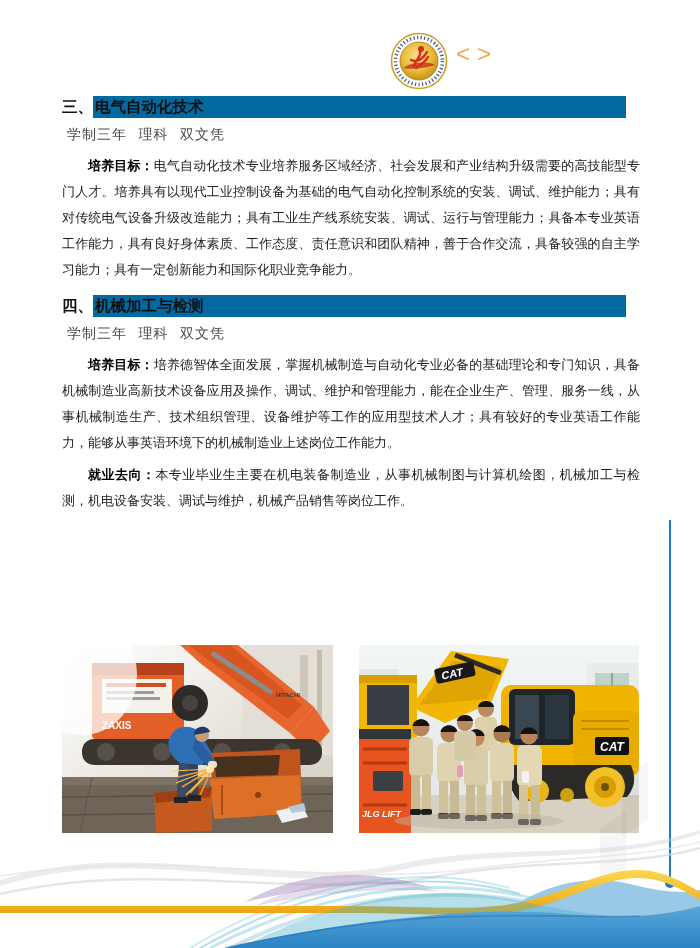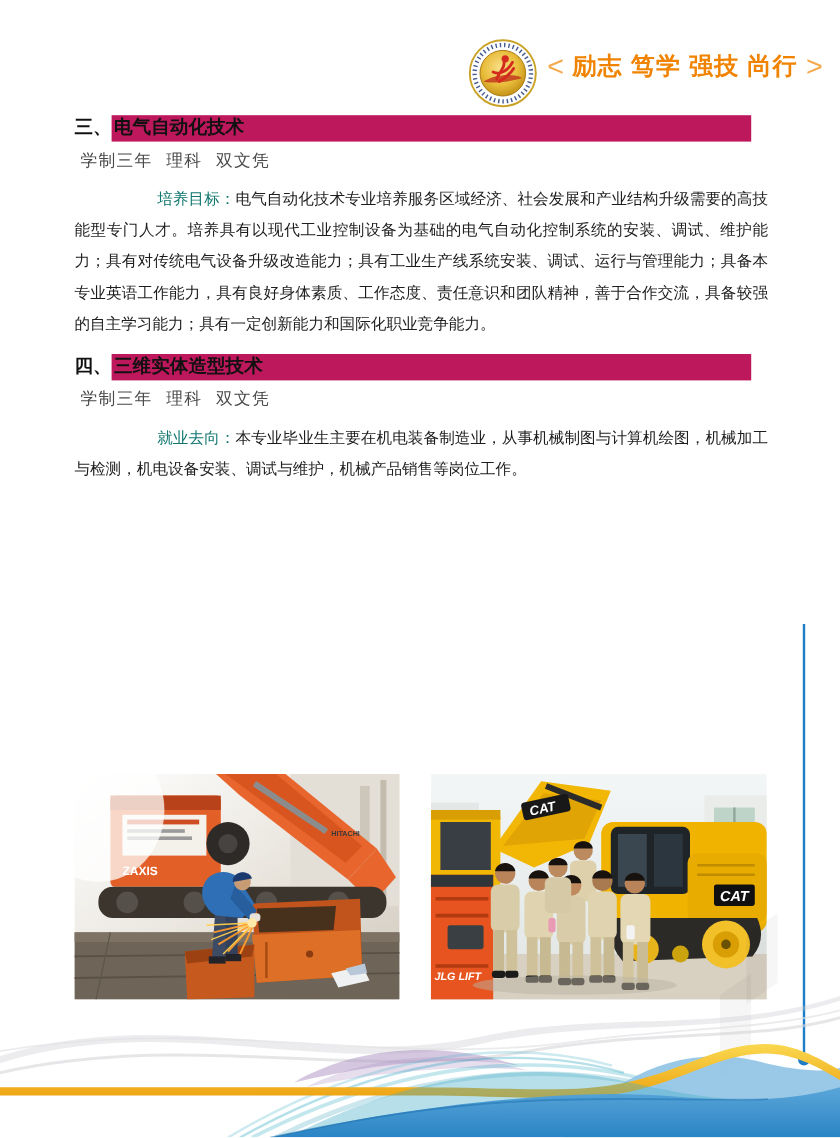--- a/index.html
+++ b/index.html
@@ -22,33 +22,33 @@
   .slogan .bracket{color:#f4a94d;font-size:24px;font-weight:400;line-height:1;}
   .slogan .slogan-text{color:#f08300;font-size:20px;font-weight:bold;letter-spacing:1px;}
   
   .content{position:absolute;left:62px;top:96px;width:578px;}
   .sec-heading{
     display:flex;align-items:stretch;width:564px;margin:0 0 6px 0;
     font-family:"Liberation Sans","DejaVu Sans",sans-serif;
     font-size:15.5px;font-weight:bold;color:#111;line-height:22px;
   }
   .sec-num{flex:0 0 auto;}
-  .sec-title-bar{flex:1 1 auto;background:#be185d;padding-left:2px;}
+  .sec-title-bar{flex:1 1 auto;background:#0369a1;padding-left:2px;}
   .duration{
     font-size:14px;color:#4a4a4a;letter-spacing:1px;word-spacing:7px;
     margin:0 0 7px 5px;line-height:22px;
   }
   .para{
     margin:0 0 6px 0;
     font-size:13px;line-height:26px;color:#1d1d1d;
     text-align:justify;text-indent:2em;
   }
   .para .label{
     font-family:"Liberation Sans","DejaVu Sans",sans-serif;
-    font-weight:normal;color:#0f766e;font-style:normal;margin-left:43px;
+    font-weight:bold;color:#000000;font-style:normal;
   }
   .sec2{margin-top:12px;}
   
   .photos{position:absolute;left:62px;top:645px;width:578px;display:flex;gap:26px;}
   .photo{border:0;display:block;}
   
   .v-line{position:absolute;left:669px;top:520px;width:2px;height:360px;background:#1e7ec8;}
   .v-dot{position:absolute;left:665px;top:878px;width:10px;height:10px;border-radius:50%;background:#1e7ec8;}
   .chevron{position:absolute;background:#000;opacity:0.035;transform:skewY(-35deg);}
   .chev1{left:622px;top:770px;width:26px;height:58px;}
@@ -72,21 +72,20 @@
           <stop offset="100%" stop-color="#b9860d"></stop>
         </radialGradient>
       </defs>
       <circle cx="29" cy="29" r="19" fill="url(#goldDisc)" stroke="#a67708" stroke-width="0.8"></circle>
       <path d="M13,36 C22,30 38,29 45,33 C36,36 20,38 13,36 Z" fill="#c33b1f" opacity="0.85"></path>
       <circle cx="31" cy="17" r="3" fill="#d42b1e"></circle>
       <path d="M24,34 C26,27 31,25 30,20 M21,28 C27,31 34,26 37,20 M26,36 C31,33 35,30 38,25" fill="none" stroke="#d42b1e" stroke-width="2.4" stroke-linecap="round"></path>
     </svg>
     <div class="slogan">
       <span class="bracket">&lt;</span>
-      <span class="slogan-text">励志 笃学 强技 尚行</span>
       <span class="bracket">&gt;</span>
     </div>
   </div>
 
   <div class="content">
 
     <div>
       <div class="sec-heading">
         <span class="sec-num">三、</span>
         <span class="sec-title-bar">
@@ -96,24 +95,27 @@
       <div class="duration">学制三年 理科 双文凭</div>
       <p class="para">
         <b class="label">培养目标：</b><span>电气自动化技术专业培养服务区域经济、社会发展和产业结构升级需要的高技能型专门人才。培养具有以现代工业控制设备为基础的电气自动化控制系统的安装、调试、维护能力；具有对传统电气设备升级改造能力；具有工业生产线系统安装、调试、运行与管理能力；具备本专业英语工作能力，具有良好身体素质、工作态度、责任意识和团队精神，善于合作交流，具备较强的自主学习能力；具有一定创新能力和国际化职业竞争能力。</span>
       </p>
     </div>
 
     <div class="sec2">
       <div class="sec-heading">
         <span class="sec-num">四、</span>
         <span class="sec-title-bar">
-          <span>三维实体造型技术</span>
+          <span>机械加工与检测</span>
         </span>
       </div>
       <div class="duration">学制三年 理科 双文凭</div>
+      <p class="para">
+        <b class="label">培养目标：</b><span>培养德智体全面发展，掌握机械制造与自动化专业必备的基础理论和专门知识，具备机械制造业高新技术设备应用及操作、调试、维护和管理能力，能在企业生产、管理、服务一线，从事机械制造生产、技术组织管理、设备维护等工作的应用型技术人才；具有较好的专业英语工作能力，能够从事英语环境下的机械制造业上述岗位工作能力。</span>
+      </p>
       <p class="para">
         <b class="label">就业去向：</b><span>本专业毕业生主要在机电装备制造业，从事机械制图与计算机绘图，机械加工与检测，机电设备安装、调试与维护，机械产品销售等岗位工作。</span>
       </p>
     </div>
   </div>
 
   <div class="photos">
 
     <svg class="photo" width="271" height="188" viewBox="0 0 271 188">
       <defs>

